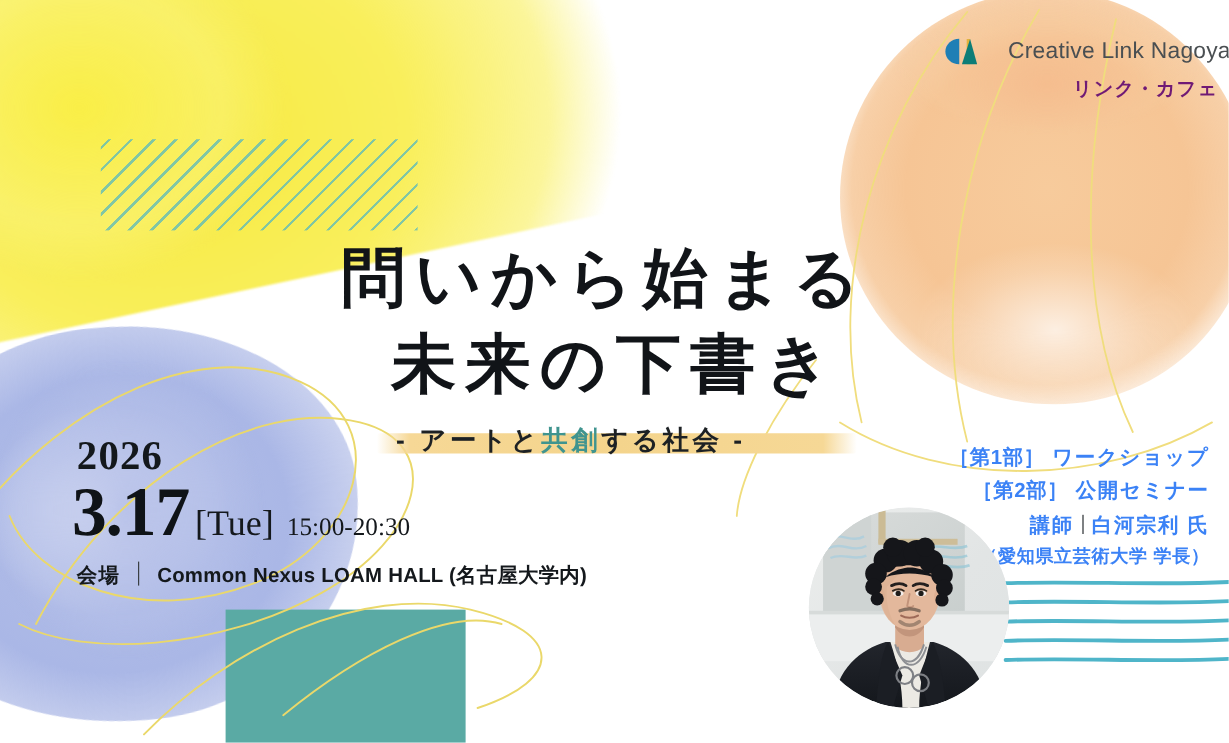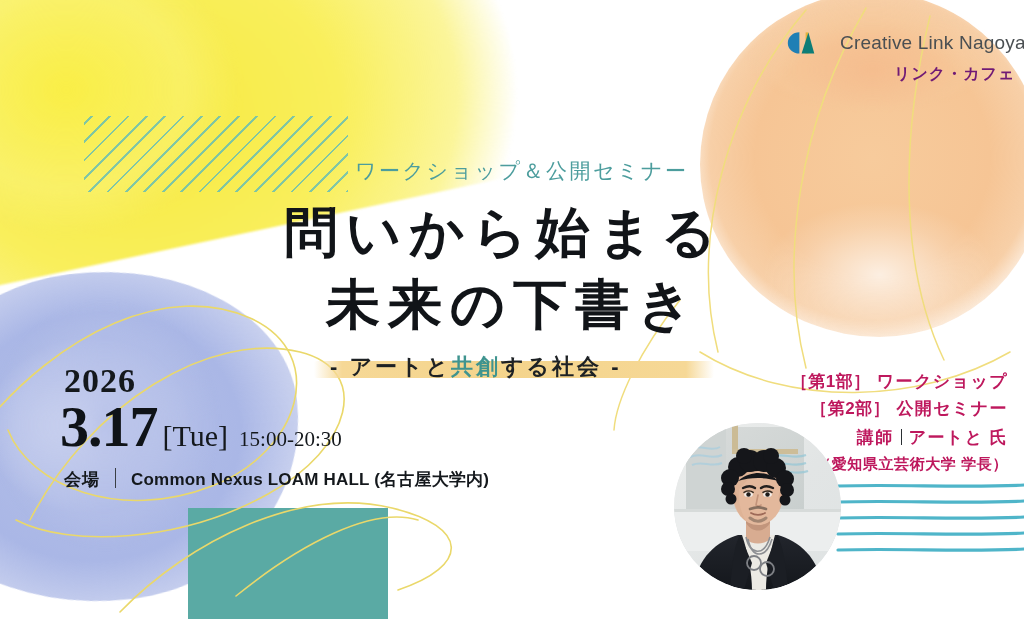--- a/index.html
+++ b/index.html
@@ -232,21 +232,21 @@
     width:1px; height:20px;
     background:#3a3f44;
     margin:0 15px;
   }
   .venue-text{letter-spacing:.2px;font-weight:bold;}
 
   .program{
     position:absolute;
     right:16px; top:368px;
     text-align:right;
-    color:#be185d;
+    color:#3b82f6;
     white-space:nowrap;
   }
   .prog-line{
     font-size:17px;
     font-weight:bold;
     letter-spacing:1.4px;
     line-height:27px;
   }
   .prog-bracket{letter-spacing:.5px;}
   .speaker{
@@ -339,21 +339,20 @@
         <svg viewBox="0 0 30 28" aria-hidden="true">
           <path d="M13.4 3.2 L13.4 24.6 C6.9 24.6 1.8 19.8 1.8 13.9 C1.8 8.0 6.9 3.2 13.4 3.2 Z" fill="#1f7fb5"></path>
           <path d="M19.6 3.4 L22.4 3.4 L22.4 24.6 L19.6 24.6 Z" fill="#e3b23c"></path>
           <path d="M22.4 3.4 L28.3 24.6 L15.6 24.6 Z" fill="#0d7d77"></path>
         </svg>
       </span>
       <span class="brand-name">Creative Link Nagoya</span>
     </div>
     <div class="brand-sub">リンク・カフェ</div>
 
-    <div class="eyebrow">ワークショップ＆公開セミナー</div>
 
     <div class="title">
       <span class="title-l1">問いから始まる</span>
       <span class="title-l2">未来の下書き</span>
     </div>
 
     <div class="subtitle-wrap">
       <span class="subtitle-band"></span>
       <span class="subtitle"><span>- アートと</span><span class="hl">共創</span><span>する社会 -</span></span>
     </div>
@@ -367,21 +366,21 @@
 
     <div class="venue">
       <span class="venue-label">会場</span>
       <span class="venue-sep"></span>
       <span class="venue-text">Common Nexus LOAM HALL (名古屋大学内)</span>
     </div>
 
     <div class="program">
       <div class="prog-line"><span class="prog-bracket">［第1部］</span>&nbsp;<span>ワークショップ</span></div>
       <div class="prog-line"><span class="prog-bracket">［第2部］</span>&nbsp;<span>公開セミナー</span></div>
-      <div class="speaker"><span>講師</span><span class="speaker-sep"></span><span>アートと 氏</span></div>
+      <div class="speaker"><span>講師</span><span class="speaker-sep"></span><span>白河宗利 氏</span></div>
       <div class="affil">（愛知県立芸術大学 学長）</div>
     </div>
 
     <div class="portrait">
       <svg viewBox="0 0 167 167" aria-hidden="true">
         <defs>
           <linearGradient id="bgwall" x1="0" y1="0" x2="1" y2="1">
             <stop offset="0%" stop-color="#eceeed"></stop>
             <stop offset="55%" stop-color="#e2e5e5"></stop>
             <stop offset="100%" stop-color="#dfe3e3"></stop>

